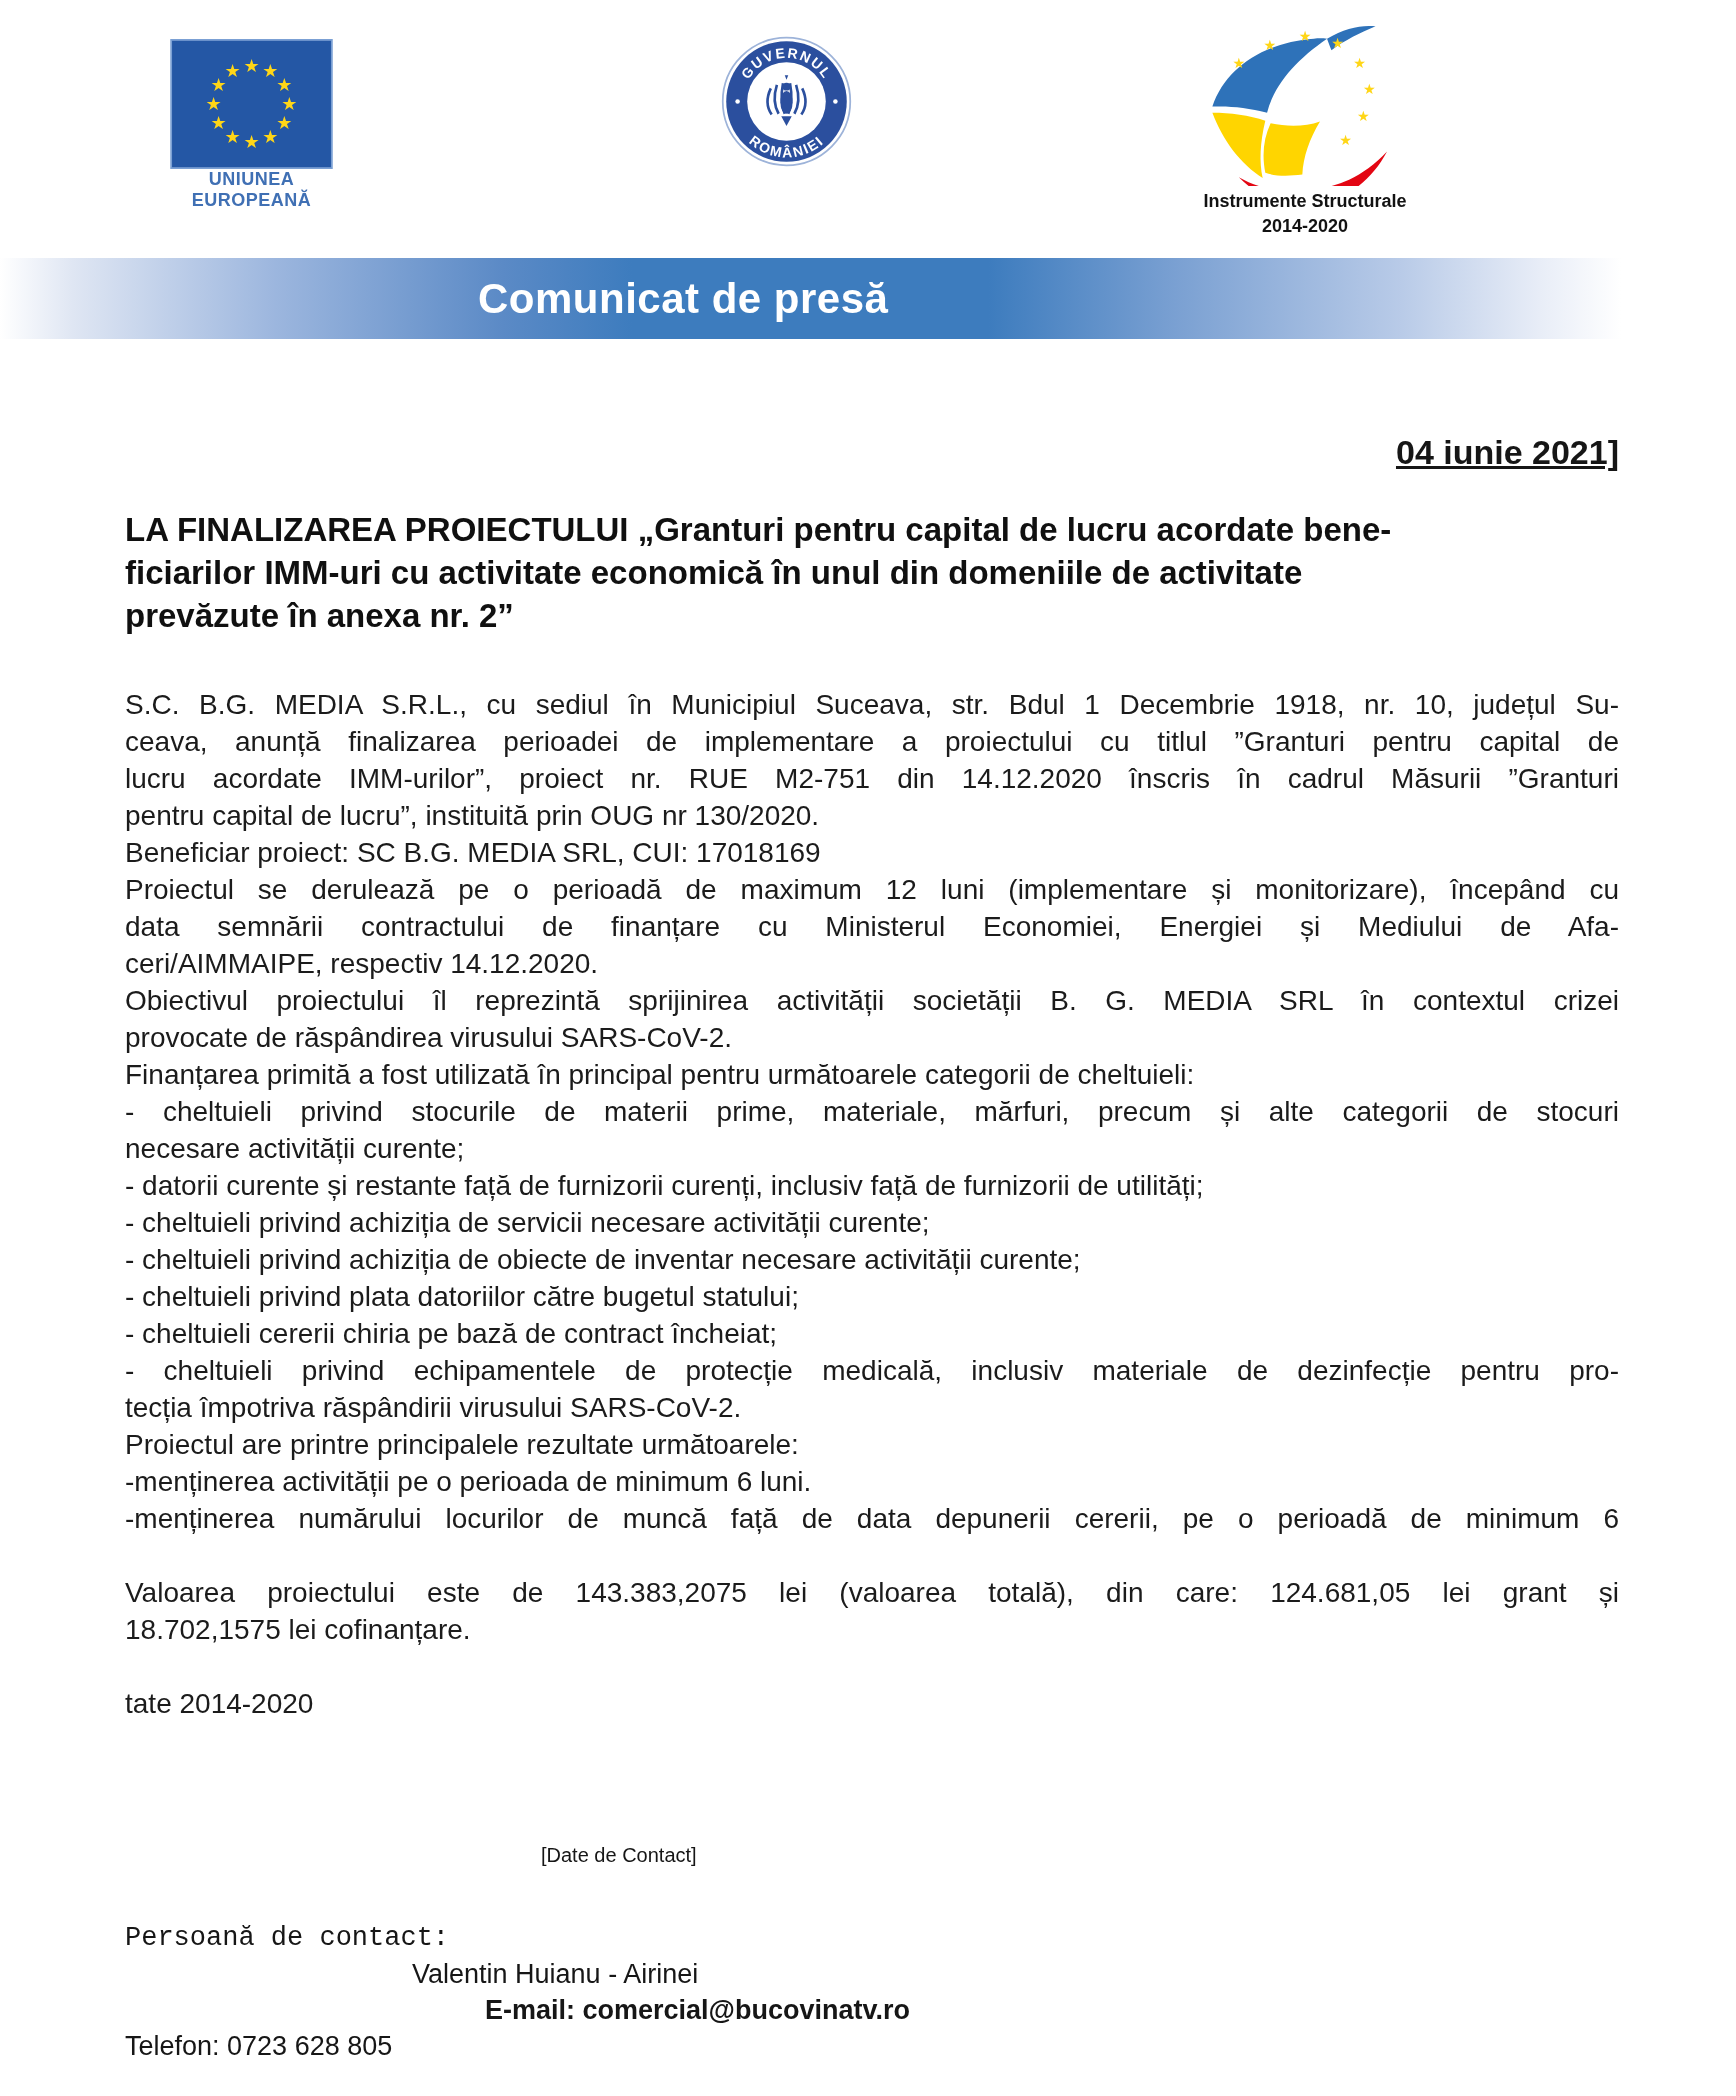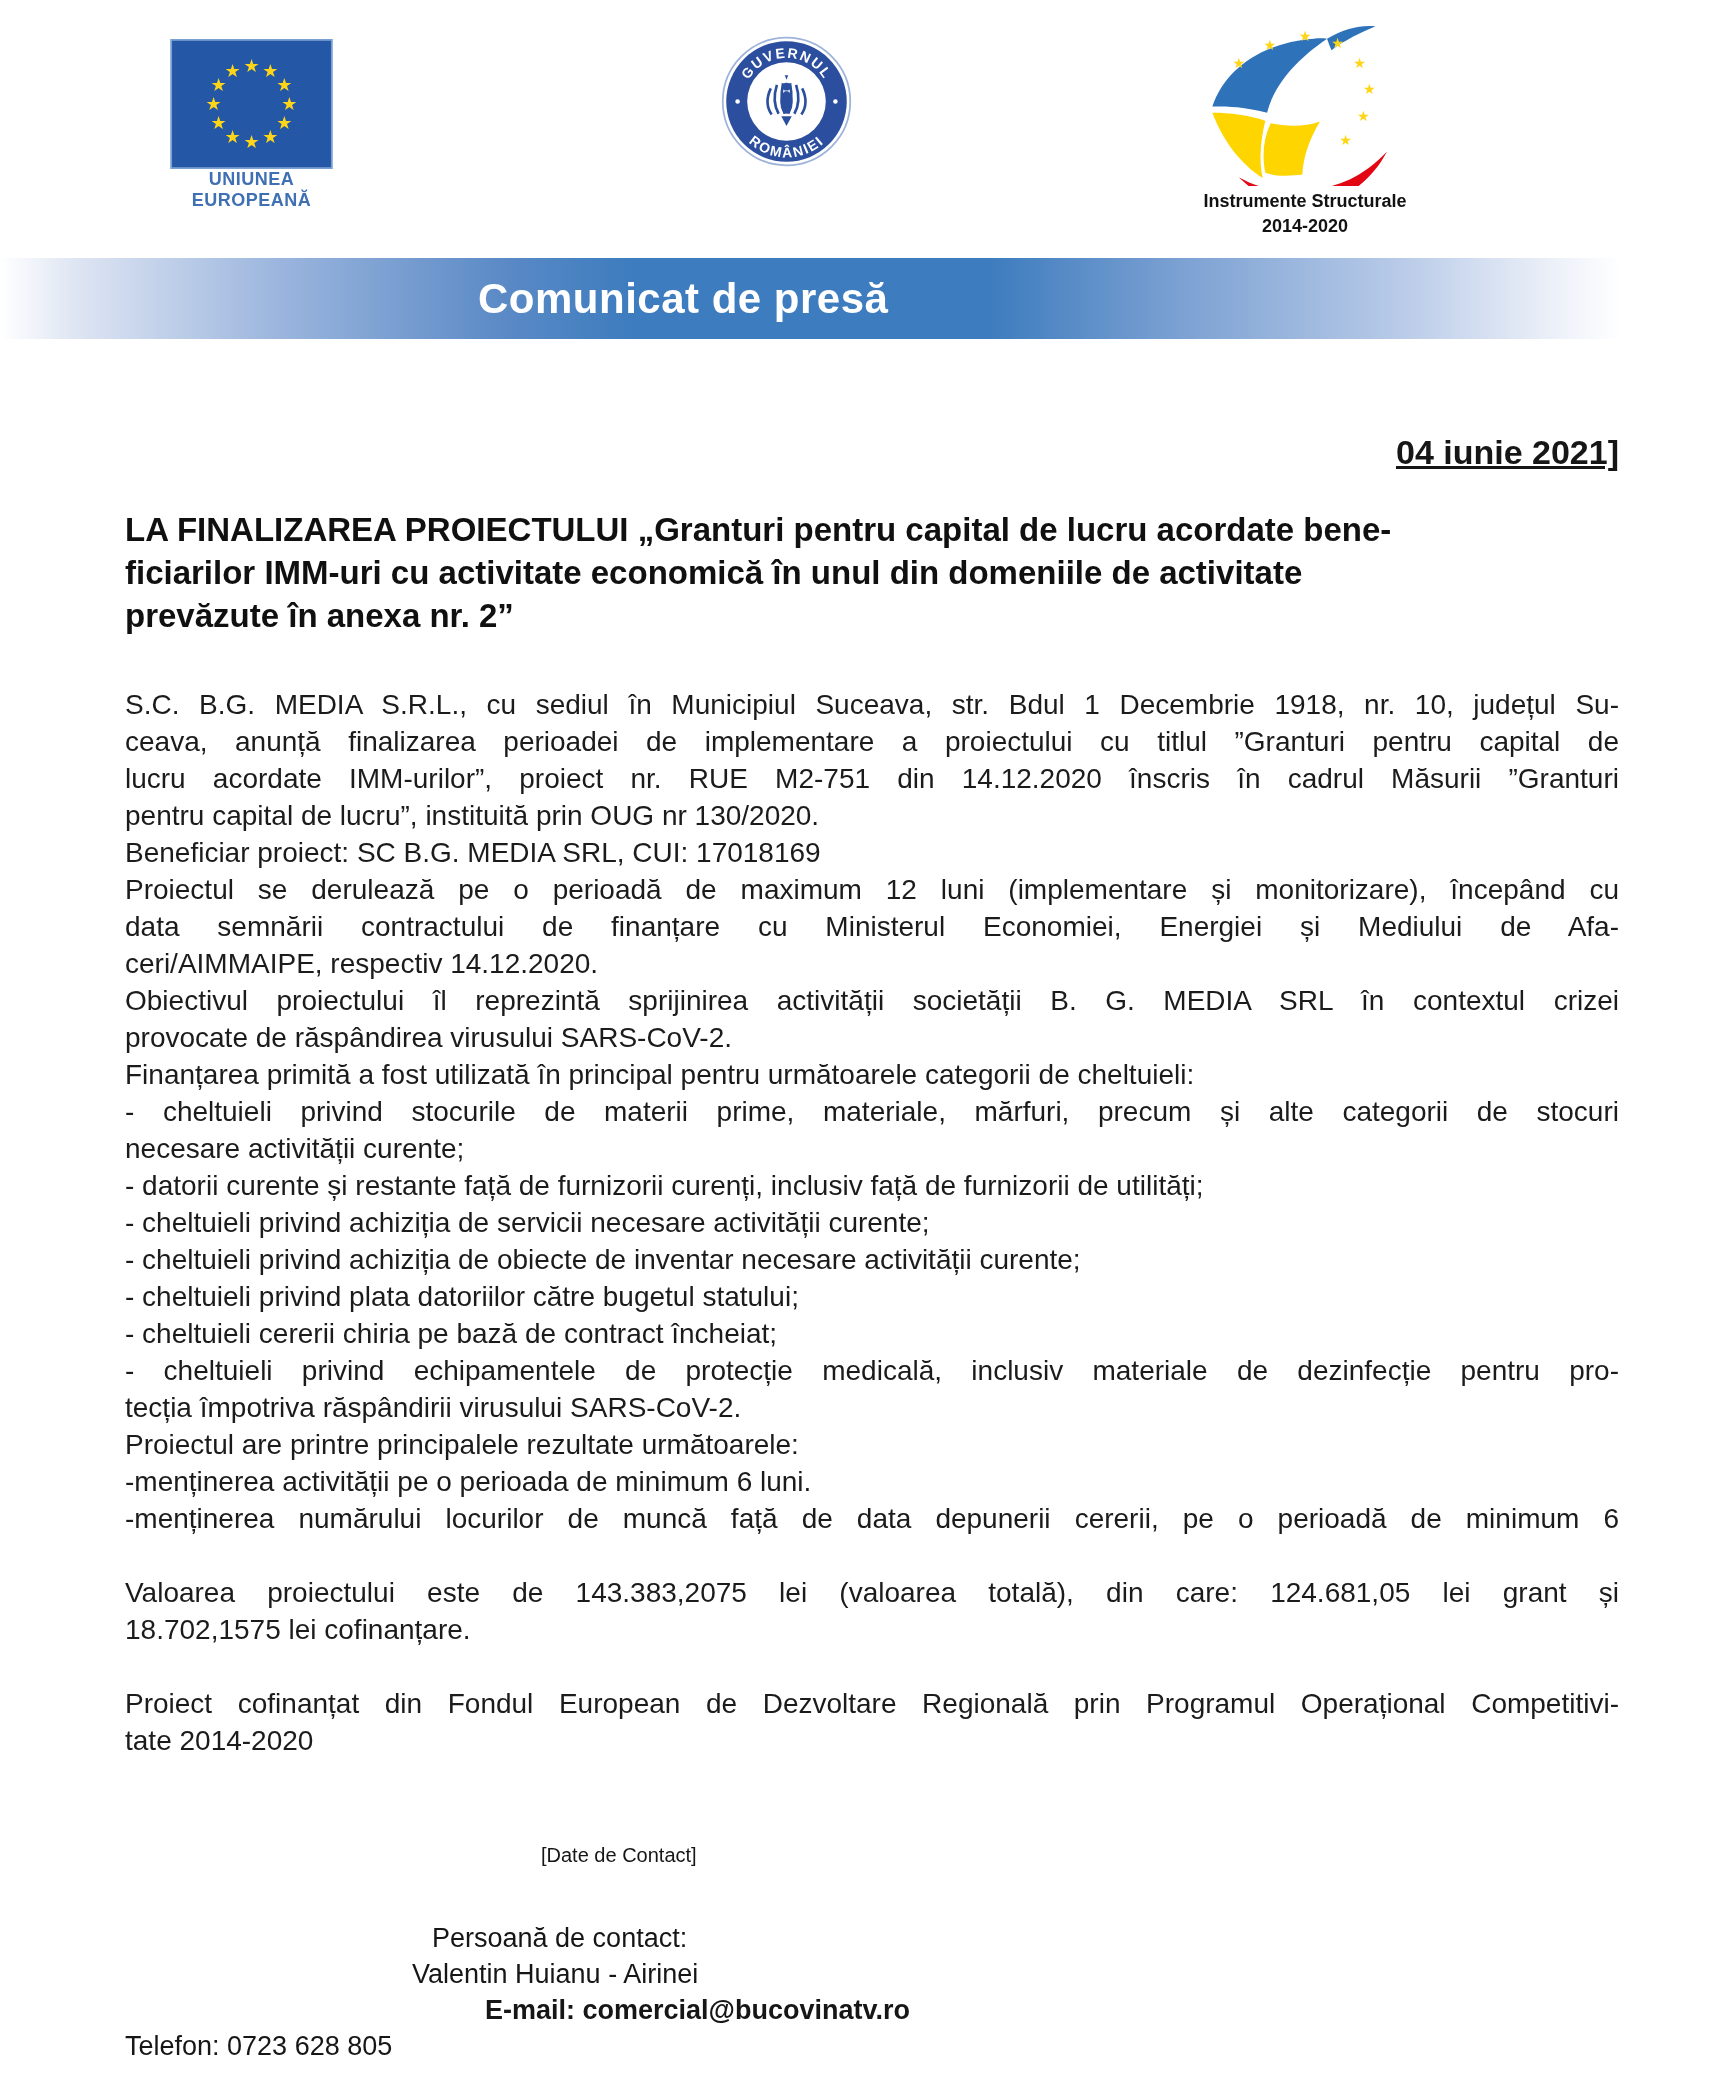--- a/index.html
+++ b/index.html
@@ -155,24 +155,23 @@
     <div class="body-line">- cheltuieli cererii chiria pe bază de contract încheiat;</div>
     <div class="body-line j">- cheltuieli privind echipamentele de protecție medicală, inclusiv materiale de dezinfecție pentru pro-</div>
     <div class="body-line">tecția împotriva răspândirii virusului SARS-CoV-2.</div>
     <div class="body-line">Proiectul are printre principalele rezultate următoarele:</div>
     <div class="body-line">-menținerea activității pe o perioada de minimum 6 luni.</div>
     <div class="body-line j">-menținerea numărului locurilor de muncă față de data depunerii cererii, pe o perioadă de minimum 6</div>
     <div class="body-line"></div>
     <div class="body-line j">Valoarea proiectului este de 143.383,2075 lei (valoarea totală), din care: 124.681,05 lei grant și</div>
     <div class="body-line">18.702,1575 lei cofinanțare.</div>
     <div class="body-line"></div>
-    <div class="body-line j">Proiect cofinanțat din Fondul European de Dezvoltare Regională prin Programul Operațional Competitivi-</div>
     <div class="body-line">tate 2014-2020</div>
   </div>
 
 <div class="contact-placeholder">[Date de Contact]</div>
 <div id="contact-block">
-    <div class="contact-line" style="margin-left: 307px;">Persoană de contact:</div>
+    <div class="contact-line" style=" font-family: Liberation Mono, monospace;">Persoană de contact:</div>
     <div class="contact-line" style="margin-left: 287px;">Valentin Huianu - Airinei</div>
     <div class="contact-line" style="margin-left: 360px; font-weight: bold;">E-mail: comercial@bucovinatv.ro</div>
     <div class="contact-line" style="">Telefon: 0723 628 805</div>
   </div>
 
 
 </body></html>

